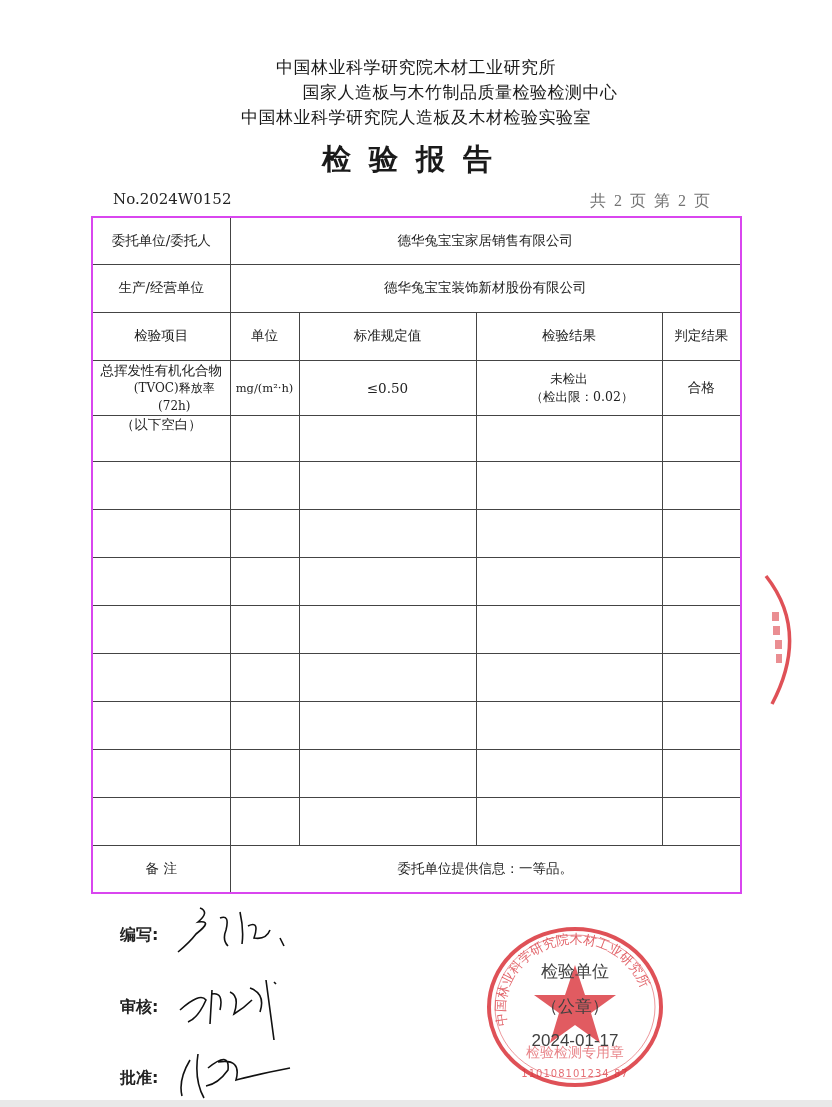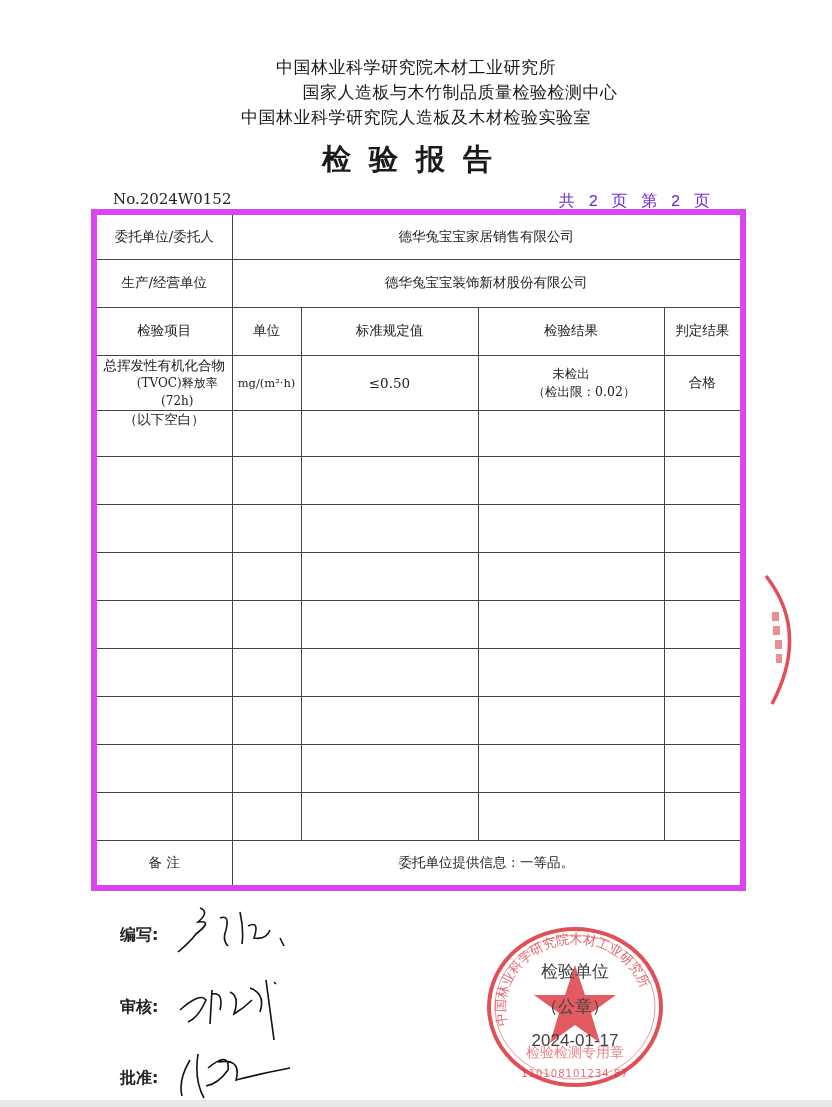--- a/index.html
+++ b/index.html
@@ -3,22 +3,22 @@
 <meta charset="utf-8">
 <style>
   html, body { margin:0; padding:0; }
   body { width:832px; height:1107px; background:#ffffff; position:relative; overflow:hidden;
          font-family:"DejaVu Sans","Liberation Sans",sans-serif; color:#222; }
   .page-edge { position:absolute; left:0; top:1100px; width:832px; height:7px; background:#e9e9e9; }
   .hdr { position:absolute; left:0; width:832px; text-align:center; color:#1a1a1a; font-size:17px; letter-spacing:0.5px; }
   .h1 { top:56px; } .h2 { top:81px;padding-left:44px; } .h3 { top:106px; }
   .title { position:absolute; top:140px; left:0; width:832px; text-align:center; font-size:29px; letter-spacing:18px; font-weight:bold; color:#1a1a1a; }
   .report-no { position:absolute; top:190px; left:113px; font-family:"DejaVu Serif","Liberation Serif",serif; font-size:15px; color:#222;text-align:right; }
-  .pages { position:absolute; top:191px; right:120px; font-size:16px; letter-spacing:2px; color:#6d28d9; font-family:Liberation Mono, monospace;}
-  table.report { position:absolute; left:91px; top:209px; width:649px; border-collapse:collapse; table-layout:fixed; border:6px solid #d946ef; }
+  .pages { position:absolute; top:191px; right:120px; font-size:16px; letter-spacing:2px; color:#737373; font-family:Liberation Serif, serif;}
+  table.report { position:absolute; left:91px; top:216px; width:649px; border-collapse:collapse; table-layout:fixed; border:2px solid #d946ef; }
   table.report td { border:1px solid #444; text-align:center; vertical-align:middle; font-size:13.5px; color:#222; padding:0; }
   table.report td.small { font-size:12.5px; line-height:18px; }
   tr.r48 td { height:47px; }
   .serif { font-family:"DejaVu Serif","Liberation Serif",serif;padding-left:26px; }
   .sig-label { position:absolute; left:120px; font-size:16px; font-weight:bold; color:#222; }
   .sig { position:absolute; left:170px; }
   .stamp { position:absolute; left:485px; top:925px; width:180px; height:165px; }
   .stamp-text { position:absolute; text-align:center; color:#404040; font-family:Liberation Sans, sans-serif; }
   .partial-stamp { position:absolute; left:758px; top:572px; width:50px; height:135px; }
 </style>

